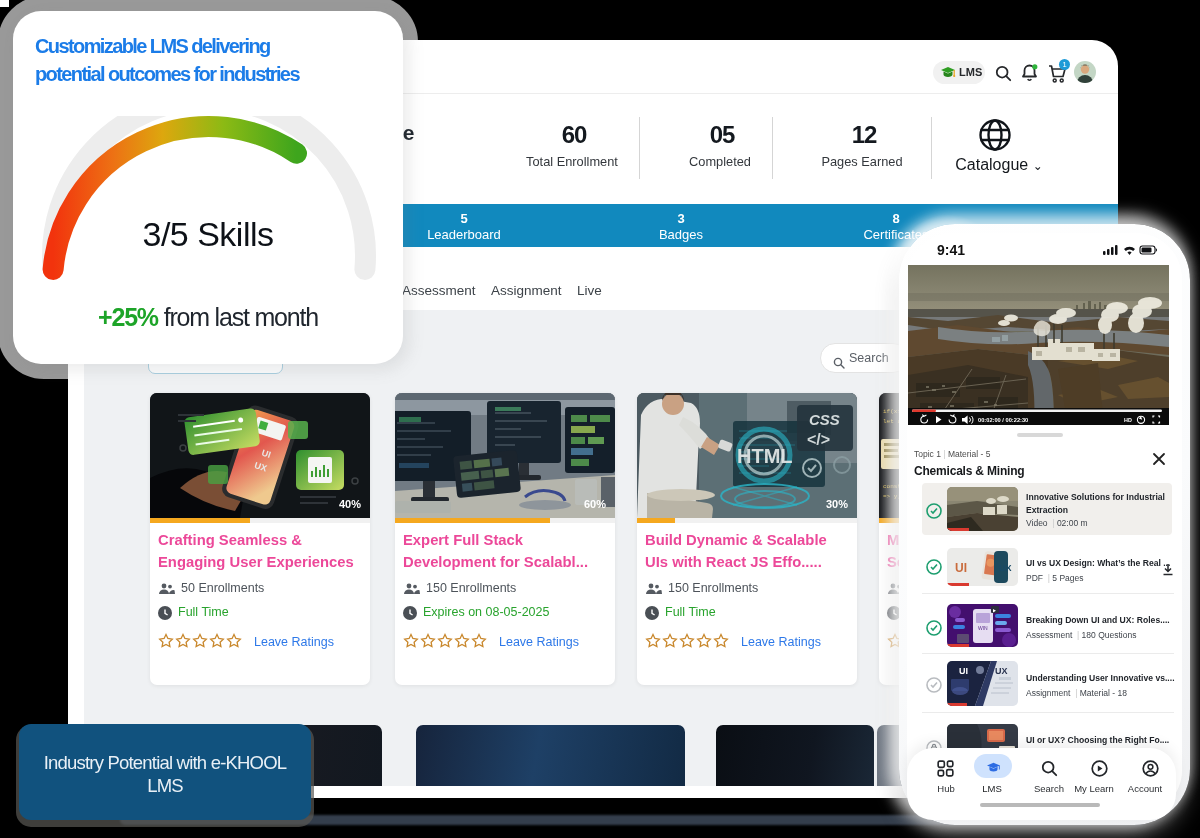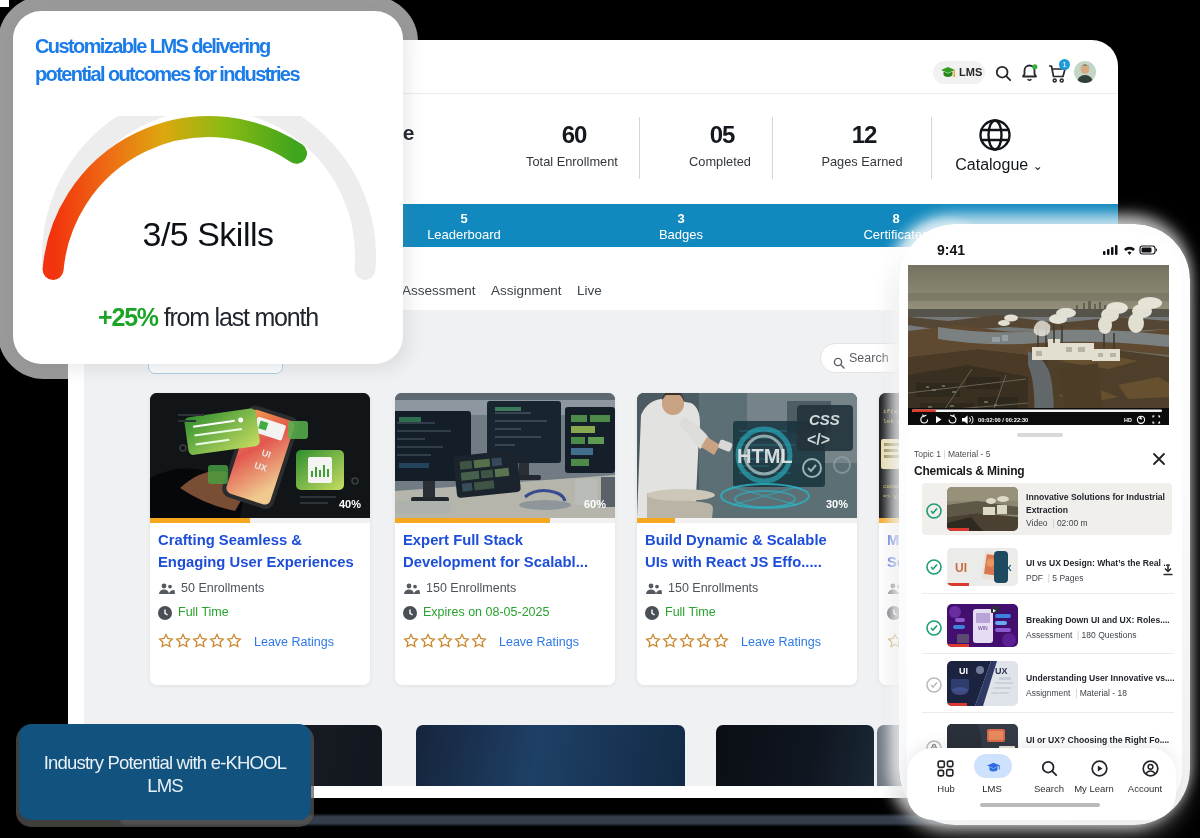--- a/index.html
+++ b/index.html
@@ -18,21 +18,21 @@
 .bb-num { position:absolute; top:7px; width:200px; text-align:center; color:#fff; font-size:13px; font-weight:bold; }
 .bb-lab { position:absolute; top:23px; width:200px; text-align:center; color:#fff; font-size:13px; }
 .tab { position:absolute; top:243px; font-size:13.5px; color:#3d4349; }
 #gray { position:absolute; left:16px; top:270px; width:1034px; height:476px; background:#eff1f3; overflow:hidden; }
 
 .card { position:absolute; top:83px; width:220px; height:292px; background:#fff; border-radius:7px; box-shadow:0 1px 4px rgba(0,0,0,0.07); }
 .cimg { position:absolute; left:0; top:0; width:220px; height:125px; border-radius:7px 7px 0 0; overflow:hidden; background:#14181d; }
 .pct { position:absolute; right:9px; top:105px; color:#fff; font-size:11px; font-weight:bold; z-index:3; }
 .ptrack { position:absolute; left:0; top:125px; width:220px; height:5px; background:#f1f1f1; }
 .pfill { position:absolute; left:0; top:0; height:5px; background:#f5a81f; }
-.ctitle { position:absolute; left:8px; top:137px; font-size:14.8px; font-weight:bold; color:#1d4ed8; line-height:21.5px; width:212px; white-space:nowrap; }
+.ctitle { position:absolute; left:8px; top:137px; font-size:14.8px; font-weight:bold; color:#ec4899; line-height:21.5px; width:212px; white-space:nowrap; }
 .crow1 { position:absolute; left:8px; top:188px; font-size:12.5px; color:#4d535a; }
 .crow2 { position:absolute; left:8px; top:212px; font-size:12.5px; color:#28a32d; }
 .crow3 { position:absolute; left:8px; top:240px; height:20px; }
 .lrat { position:absolute; left:96px; top:2px; font-size:12.5px; color:#2d78e8; white-space:nowrap; }
 .icn { display:inline-block; vertical-align:middle; }
 
 .r2 { position:absolute; top:415px; height:61px; border-radius:7px 7px 0 0; overflow:hidden; }
 
 #spill { position:absolute; left:752px; top:303px; width:88px; height:30px; border:1px solid #e3e3e3; border-radius:15px; background:#fff; color:#5a5f66; font-size:12.5px; line-height:28px; }
 #dpill { position:absolute; left:80px; top:310px; width:135px; height:24px; border:1.5px solid #a9cfe0; border-radius:7px; background:#fcfdfe; }

